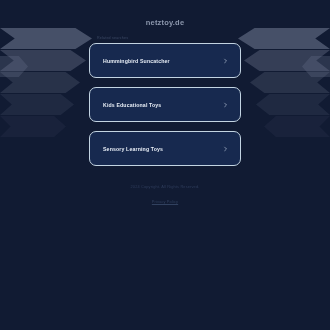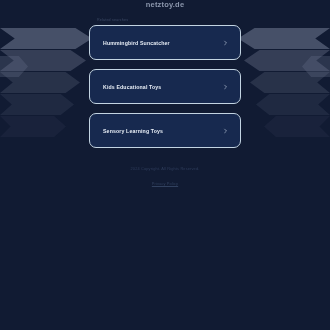--- a/index.html
+++ b/index.html
@@ -71,20 +71,21 @@
     z-index: 2;
     width: 330px;
     height: 330px;
   }
 
   #site-title {
     text-align: center;
     color: #8c97ad;
     font-size: 7.5px;
     letter-spacing: .2px;
+    padding-top: 18px;
     font-weight: bold;
   }
 
   #related-label {
     margin: 9px 0 3px 97px;
     color: #3d4a66;
     font-size: 3.6px;
     letter-spacing: .2px;
   }
 

